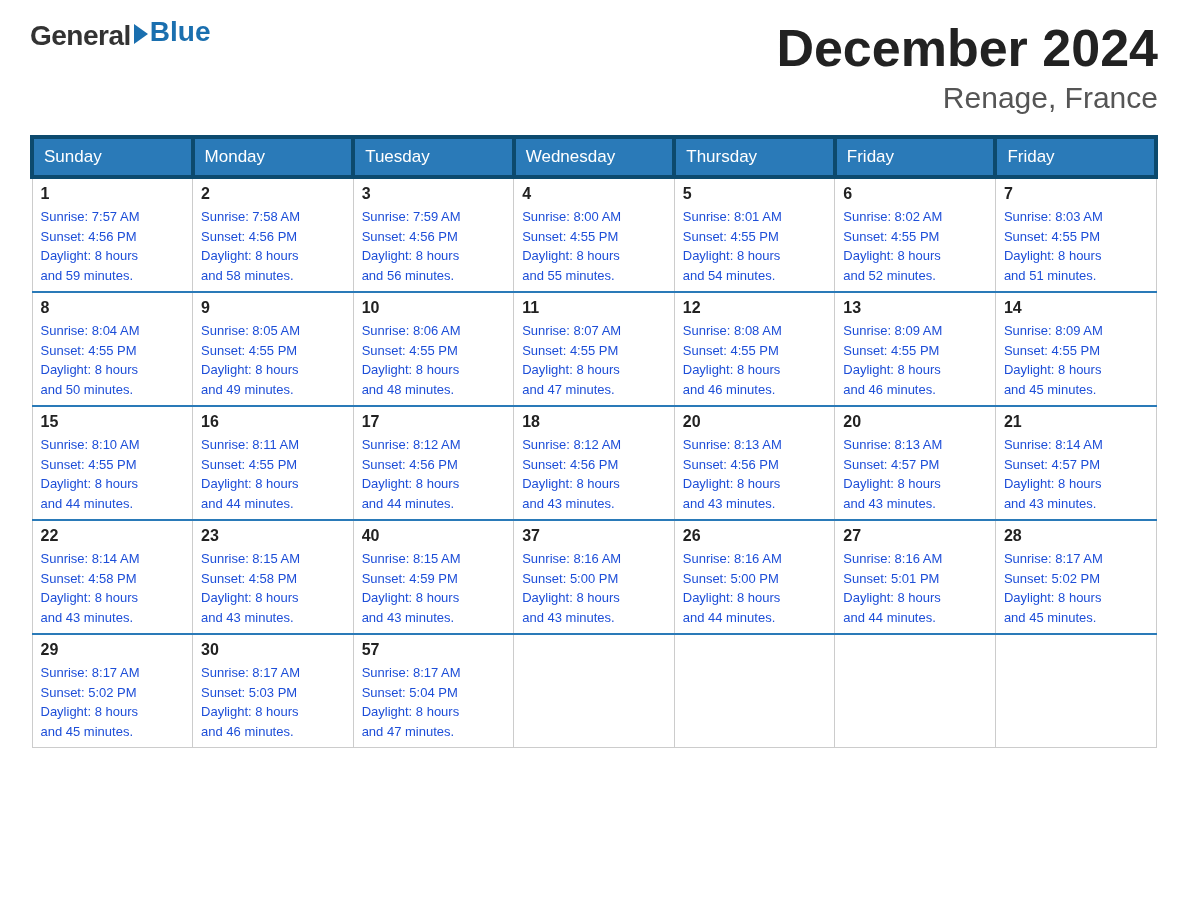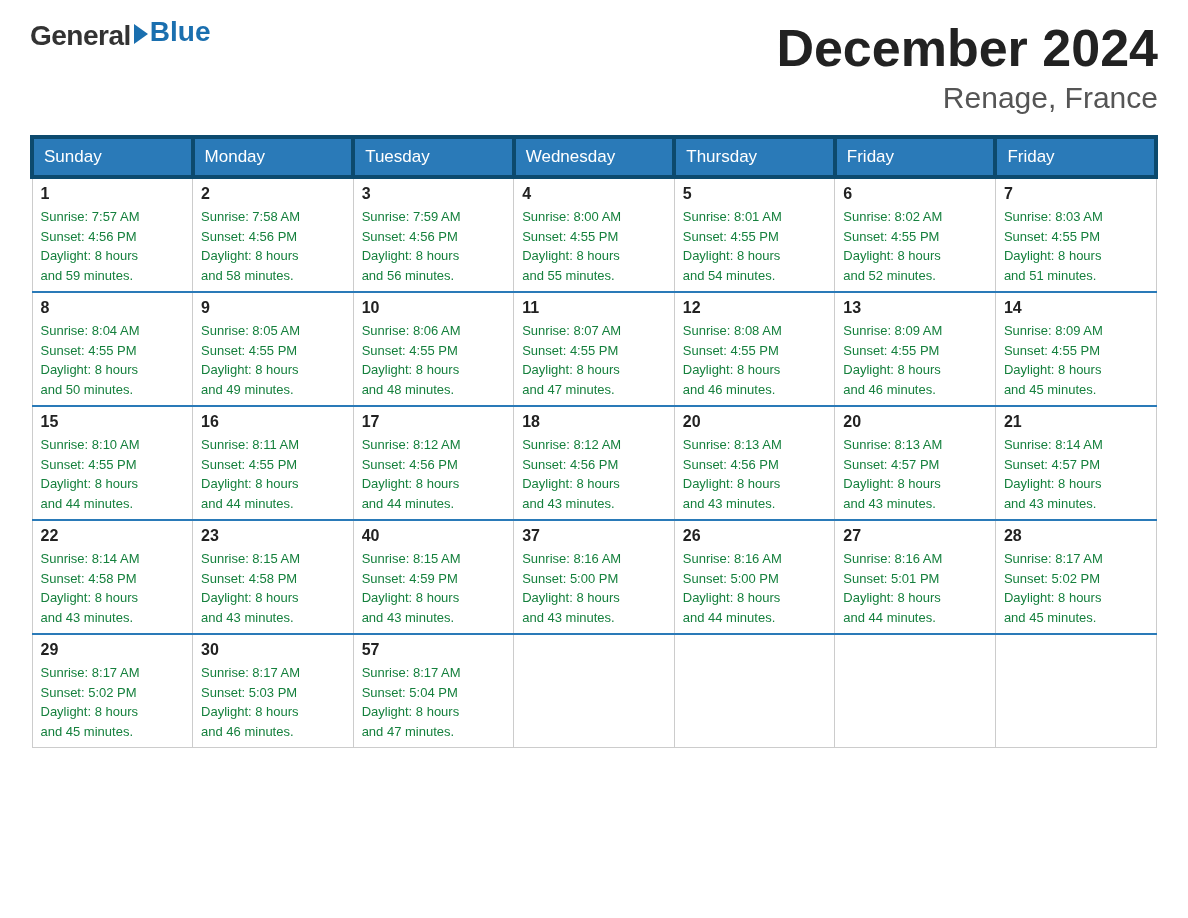--- a/index.html
+++ b/index.html
@@ -84,21 +84,21 @@
     }
     .day-number {
       font-size: 16px;
       font-weight: bold;
       color: #222;
       display: block;
       margin-bottom: 4px;
     }
     .day-info {
       font-size: 13px;
-      color: #15803d;
+      color: #1d4ed8;
       line-height: 1.5;
     }
     .empty-cell {
       background: #fff;
     }
     .week-row td {
       border-top: 2px solid #2a7ab8;
     }
   </style>
 </head>

